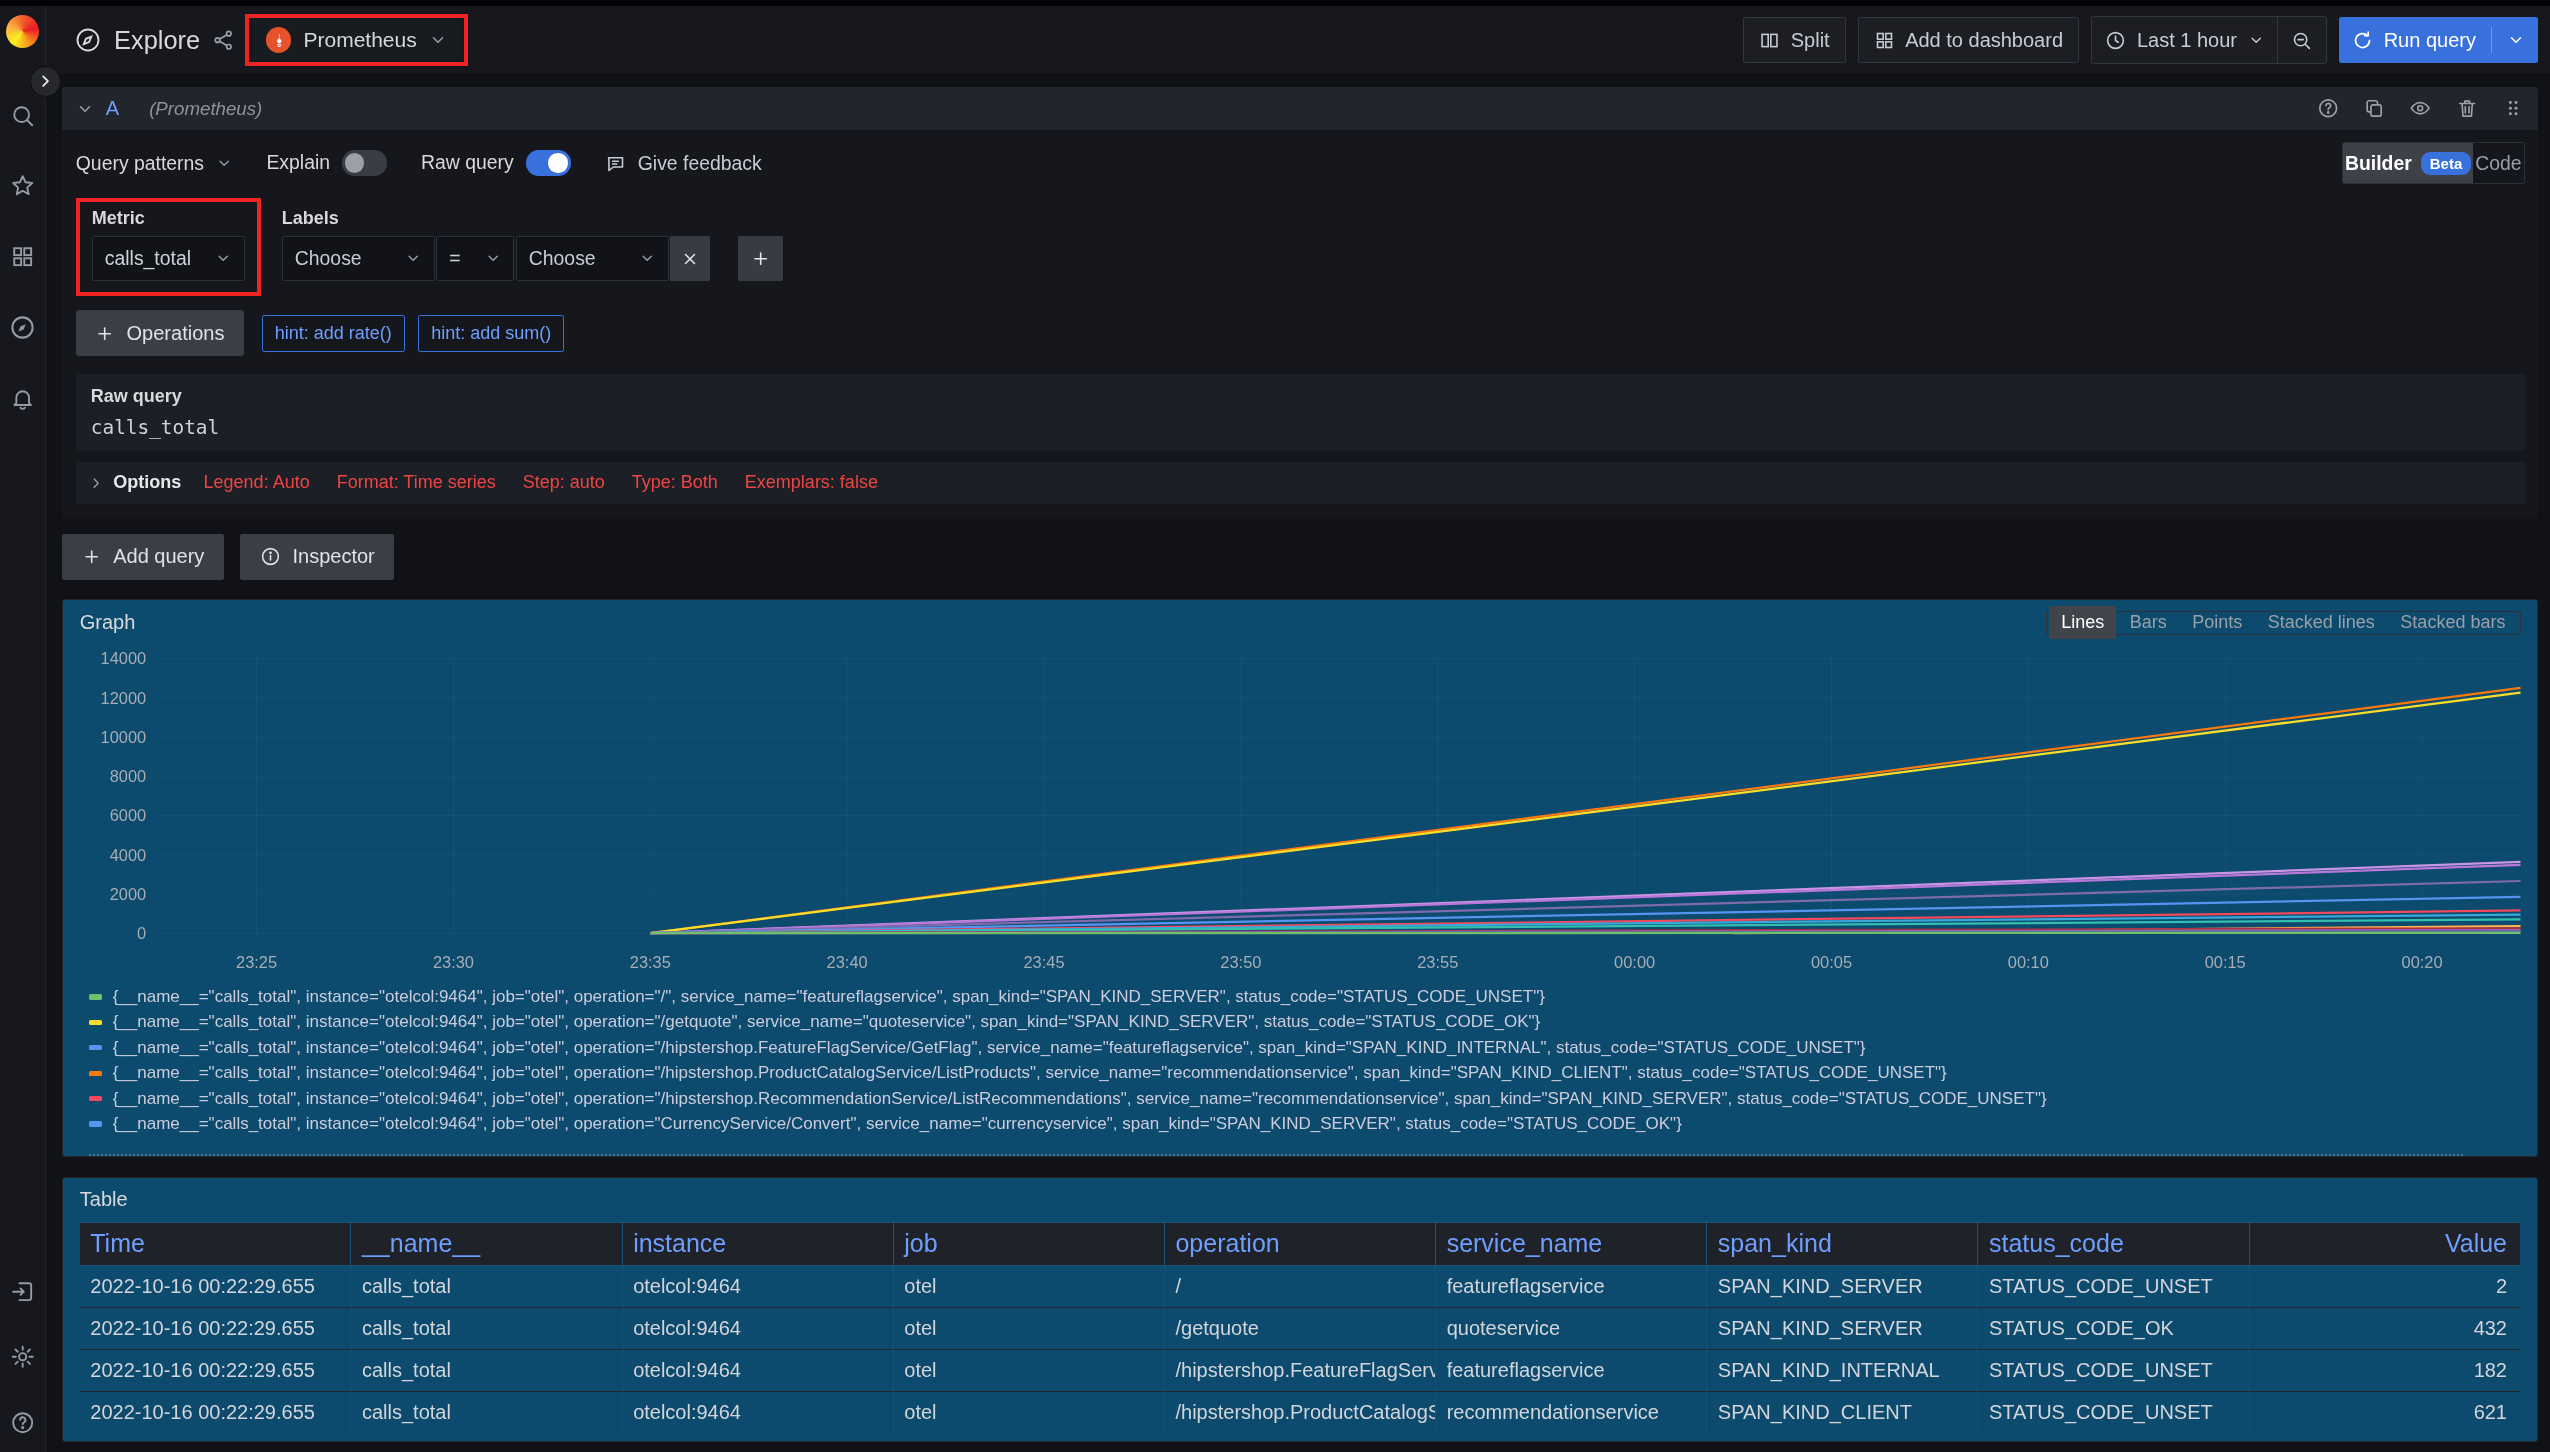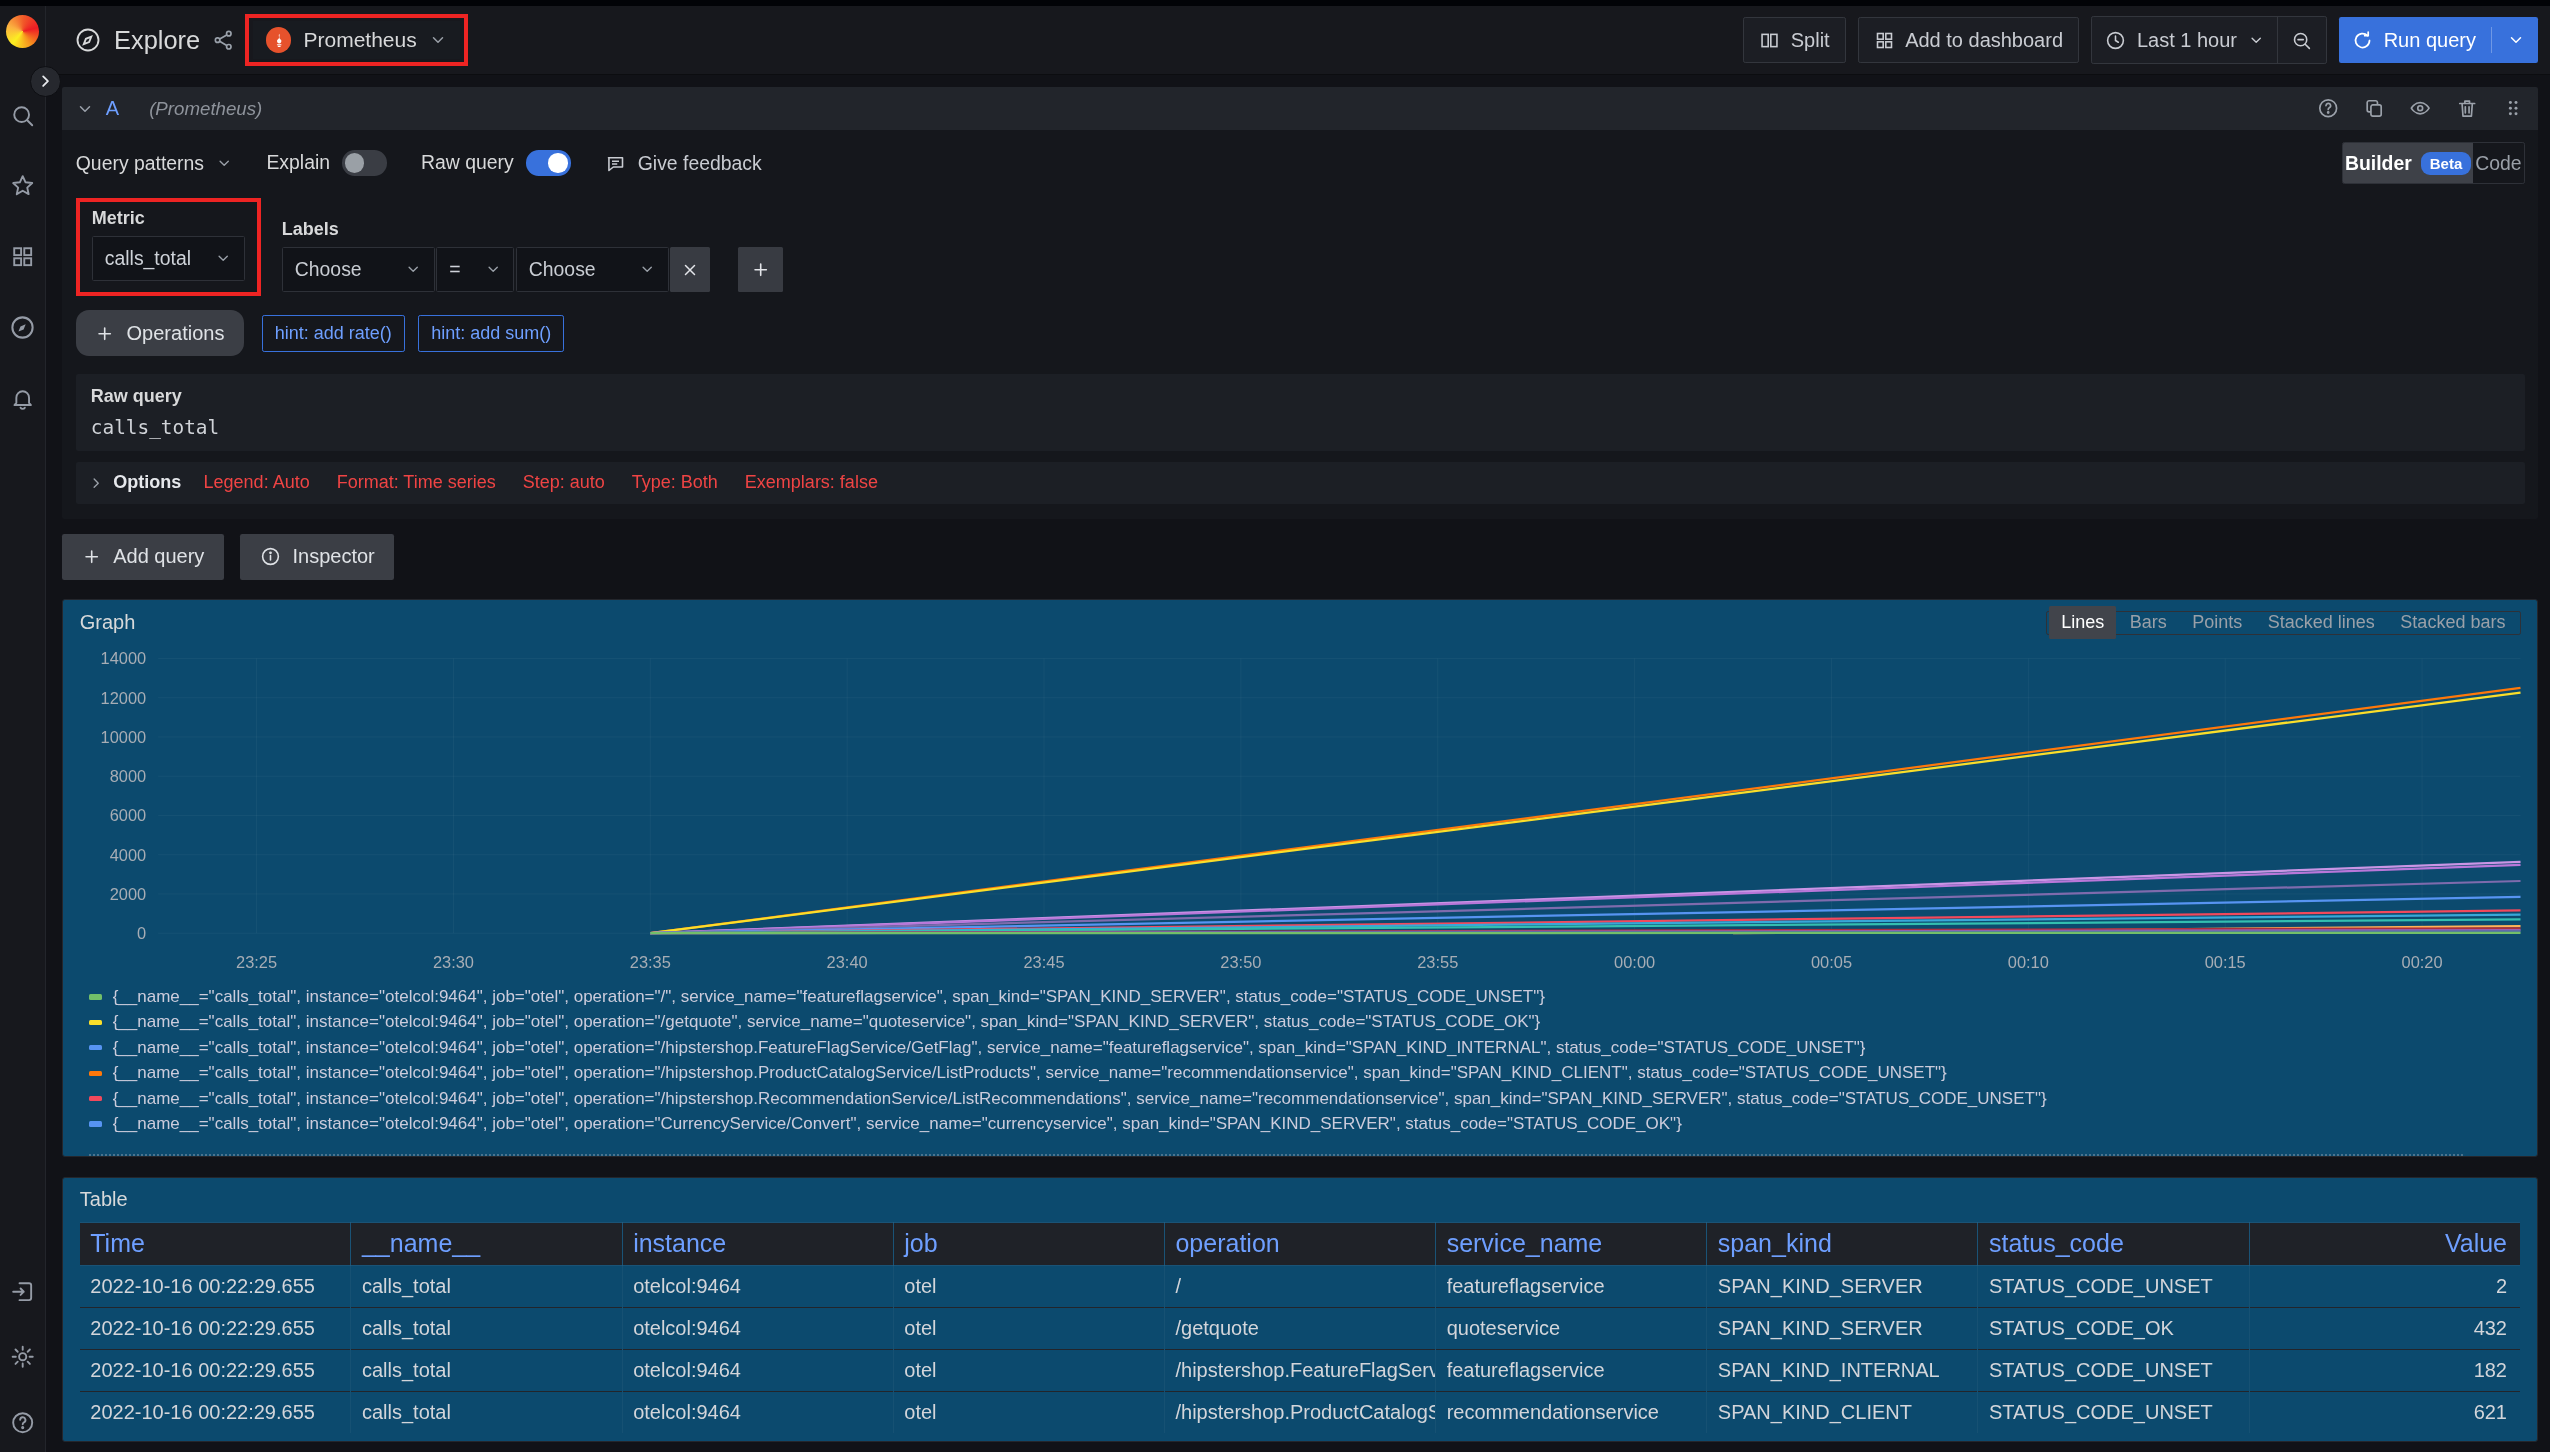--- a/index.html
+++ b/index.html
@@ -53,35 +53,35 @@
   .toggle.off .knob{position:absolute;left:3px;top:3px;width:19.4px;height:19.4px;border-radius:50%;background:#9aa0a6}
   .toggle.on{background:#3871dc}
   .toggle.on .knob{position:absolute;right:3px;top:3px;width:19.4px;height:19.4px;border-radius:50%;background:#fff}
   .builder-seg{margin-left:auto;display:flex;align-items:center;border:0.7px solid #2e3138;border-radius:2.2px;height:42px;overflow:hidden}
   .seg-item{display:flex;align-items:center;gap:9px;padding:0 2px;height:100%;font-size:19.4px;color:#9aa0a8}
   .seg-item.active{background:#3e4148;color:#fff;font-weight:700}
   .beta{background:#3871dc;color:#fff;font-size:15px;font-weight:700;padding:3px 9px;border-radius:9px}
   .fields-row{display:flex;align-items:flex-start;padding:1.5px 13.4px 13.4px}
   .redbox-metric{border:4.5px solid #ee2423;padding:6px 12px 10.5px;margin-right:21px}
   .field-label{font-size:18px;font-weight:700;margin-bottom:7.5px}
-  .labels-field{margin-top:21px}
+  .labels-field{margin-top:10px}
   .controls{display:flex;align-items:center}
   .controls>*+*{margin-left:1.5px}
   .select{display:flex;align-items:center;justify-content:space-between;gap:15px;background:#111318;
           border:0.7px solid #2e3138;border-radius:1.5px;height:45px;padding:0 12px;font-size:19.4px;
           color:#cfd3d9;min-width:153px}
   .select.small{min-width:78px}
   .select .caret{color:#9aa0a8;display:inline-flex}
   .xbtn{width:40px;height:45px;background:#383b42;display:flex;align-items:center;justify-content:center;
         border-radius:1.5px;color:#e4e6ea}
   .plusbtn{width:45px;height:45px;background:#383b42;border-radius:1.5px;display:flex;align-items:center;
            justify-content:center;color:#e4e6ea;margin-left:28px !important}
   .ops-row{display:flex;align-items:center;gap:18px;padding:1.5px 13.4px 18px}
   .btn-ops{display:flex;align-items:center;gap:12px;height:46px;padding:0 19.4px;background:#3b3e45;
-           border-radius:13px;font-size:20px;font-weight:500;color:#dfe2e6}
+           border-radius:3px;font-size:20px;font-weight:500;color:#dfe2e6}
   .hint-btn{height:37px;padding:0 12px;background:none;border:0.7px solid #3871dc;border-radius:2.2px;
             color:#6e9fff;font-size:18px;font-weight:500;font-family:inherit}
   .raw-box{margin:0 13.4px;background:#1c1f25;border-radius:2.2px;padding:12px 15px}
   .raw-label{font-size:18px;font-weight:700;margin-bottom:9px}
   .raw-value{font-family:"DejaVu Sans Mono",monospace;font-size:19.4px;color:#d0d3d8}
   .options-bar{margin:10.5px 13.4px 0;background:#1c1f25;border-radius:2.2px;height:42px;display:flex;
                align-items:center;padding:0 12px;font-size:18px}
   .options-label{font-weight:700;margin:0 22.4px 0 9px;color:#e6e8ec}
   .opt-item{color:#ef4444;margin-right:27px}
   .query-actions{display:flex;gap:16.4px;margin-top:15px}

